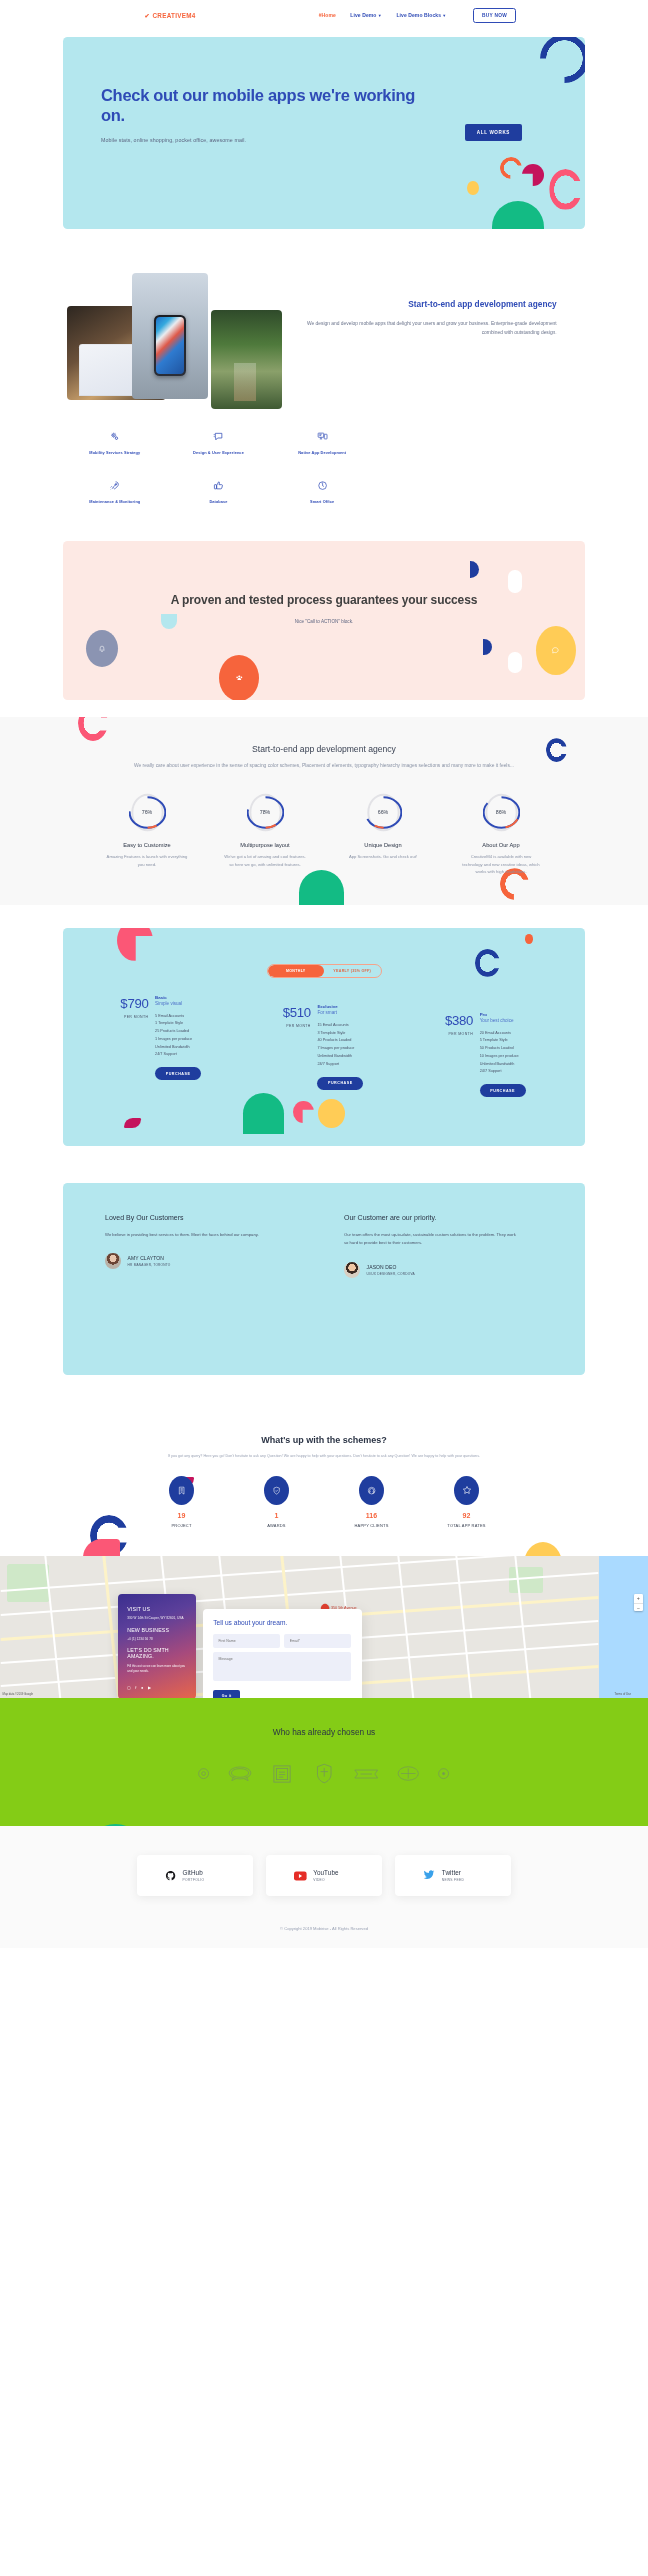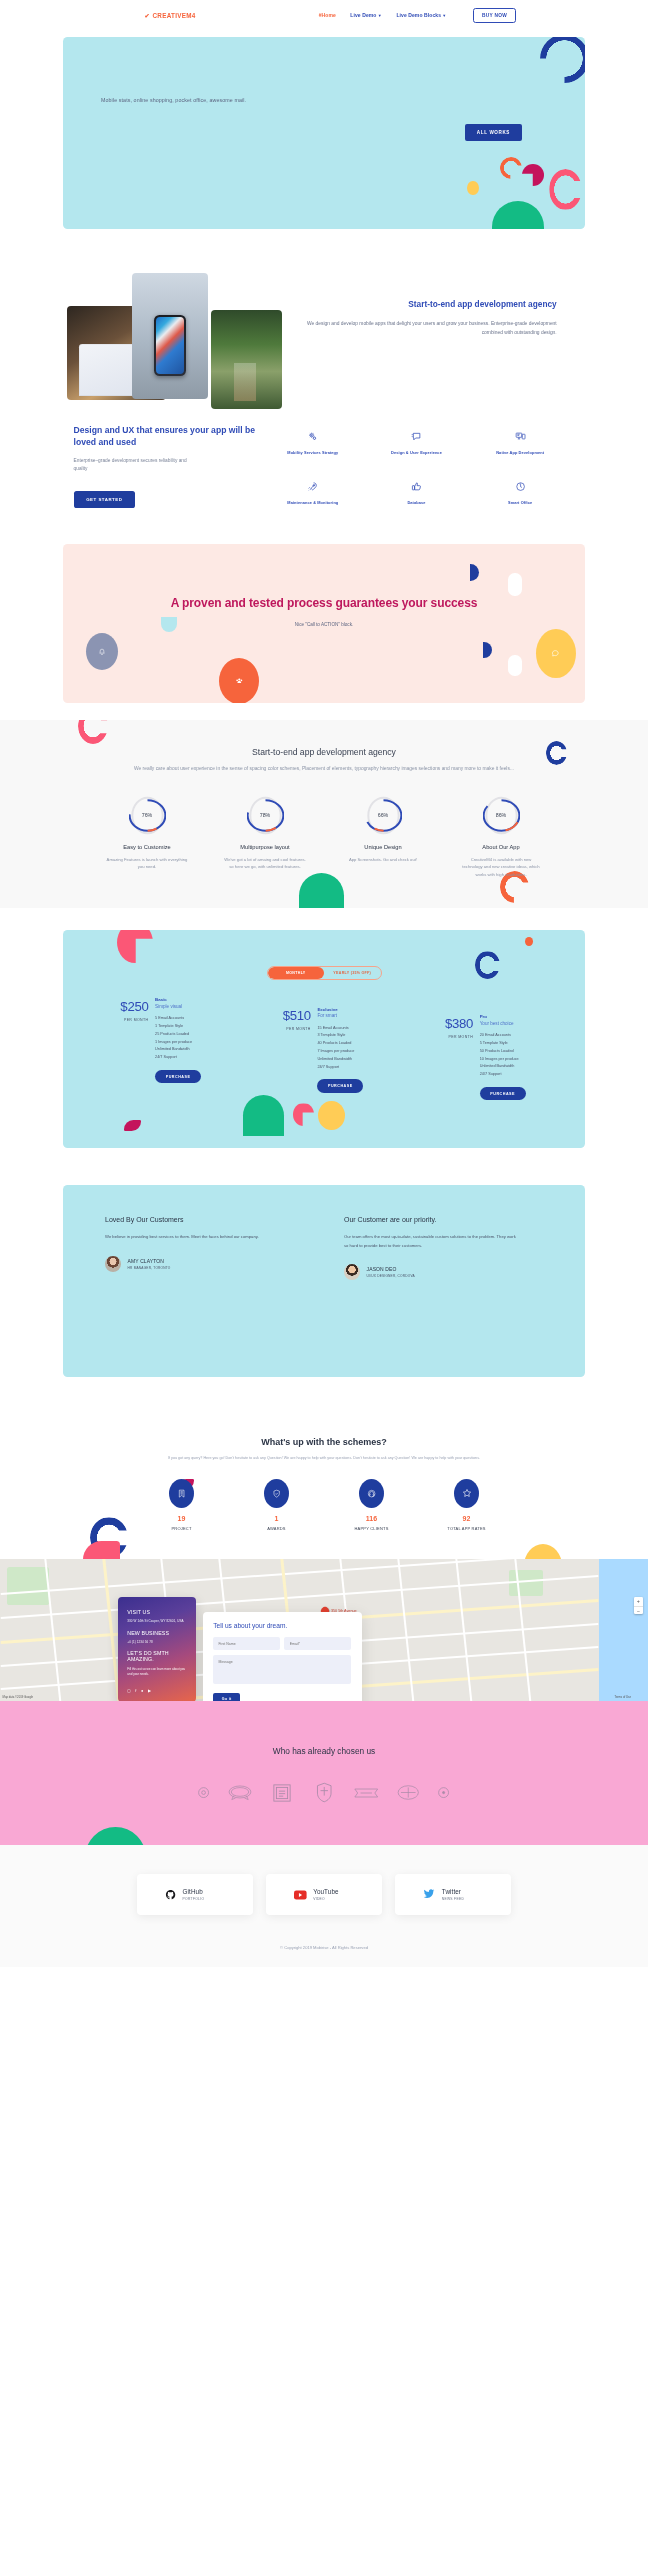--- a/index.html
+++ b/index.html
@@ -118,21 +118,21 @@
   }
 
   
   .cta-wrap { padding: 6.6px 0 17px; }
   .cta {
     position: relative; width: 522px; margin: 0 auto; height: 159px;
     background: #fde9e4; border-radius: 4.6px; overflow: hidden;
   }
   .cta h2 {
     position: relative; z-index: 5; text-align: center; padding: 52px 66px 0;
-    font-size: 12px; line-height: 1.28; color: #be185d; font-weight: bold; letter-spacing: -0.1px;
+    font-size: 12px; line-height: 1.28; color: #404040; font-weight: bold; letter-spacing: -0.1px;
   }
   .cta p { position: relative; z-index: 5; text-align: center; margin-top: 10.6px;
            font-size: 4.6px; color: #5c6580; }
   .circle-icon {
     position: absolute; border-radius: 50%; display: flex; align-items: center;
     justify-content: center; color: #fff;
   }
 
   
   .stats { position: relative; background: #f8f8f8; padding: 26.5px 0 29px; overflow: hidden; }
@@ -271,21 +271,21 @@
     background: #edeff9; border: none; border-radius: 2px; padding: 4.6px 5.3px;
     font-size: 3.5px; color: #8e95ab; font-family: "Liberation Sans", sans-serif; width: 100%;
   }
   .form textarea { height: 29px; resize: none; margin-top: 4.6px; }
   .btn-goit {
     margin-top: 7.3px; background: #1f3d9e; color: #fff; border: none; border-radius: 2px;
     font-size: 3.6px; font-weight: bold; letter-spacing: 0.3px; padding: 4px 8.6px; cursor: pointer;
   }
 
   
-  .clients { position: relative; background: #f9a8d4; padding: 45px 0 40px; overflow: hidden; }
+  .clients { position: relative; background: #84cc16; padding: 29px 0 40px; overflow: hidden; }
   .clients h2 { text-align: center; font-size: 8.3px; color: #2b3445; font-weight: normal; }
   .logo-row { display: flex; justify-content: center; align-items: center; gap: 13.2px; margin-top: 24px; position: relative; z-index: 6; }
   .logo {
     width: 29px; height: 25px; display: flex; align-items: center; justify-content: center;
     color: #6a7385; opacity: .55;
   }
   .logo.sm { width: 16px; height: 16px; }
 
   
   .footer { position: relative; background: #fafafa; padding: 29px 0 17px; }
@@ -335,20 +335,21 @@
     <div class="blob c-crim" style="right:41px;top:127px;width:22.5px;height:22.5px;border-radius:50%;
                 clip-path: polygon(0 0, 100% 0, 100% 100%, 50% 100%, 50% 45%, 0 45%);"></div>
     <div class="blob c-pink" style="right:2.6px;top:132px;width:33px;height:41px;border-radius:50%;
                 -webkit-mask:radial-gradient(ellipse at 50% 50%, transparent 48%, #000 49%);
                 mask:radial-gradient(ellipse at 50% 50%, transparent 48%, #000 49%);
                 clip-path: polygon(0 0, 100% 0, 100% 30%, 46% 30%, 46% 72%, 100% 72%, 100% 100%, 0 100%);"></div>
     <div class="blob c-yellow" style="right:106px;top:144px;width:12px;height:14.5px;border-radius:50%;"></div>
     <div class="blob c-green" style="right:41px;top:164px;width:52px;height:52px;border-radius:50% 50% 0 0;"></div>
 
     <div class="hero-inner">
+      <h1>Check out our mobile apps we're working on.</h1>
       <p>Mobile stats, online shopping, pocket office, awesome mail.</p>
     </div>
     <button class="btn-allworks">ALL WORKS</button>
   </div>
 </div>
 
 <div class="agency">
   <div class="agency-row">
     <div class="collage">
       <div class="ph ph1"></div>
@@ -359,25 +360,20 @@
     </div>
     <div class="agency-copy">
       <h2>Start-to-end app development agency</h2>
       <p>We design and develop mobile apps that delight your users and grow your business. Enterprise-grade development combined with outstanding design.</p>
     </div>
   </div>
 </div>
 
 <div class="ux">
   <div class="ux-row">
-    <div class="ux-left">
-      <h2>Design and UX that ensures your app will be loved and used</h2>
-      <p>Enterprise–grade development secures reliability and quality</p>
-      <button class="btn-start">GET STARTED</button>
-    </div>
     <div class="ux-grid">
 
       <div class="ux-item">
         <div class="ic">
           <svg width="11.2" height="11.2" viewBox="0 0 24 24" fill="none" stroke="#2f4bb6" stroke-width="1.5">
             <circle cx="10" cy="9" r="3.4"></circle>
               <circle cx="10" cy="9" r="1"></circle>
             <path d="M10 3.6v1.4M10 13v1.4M4.6 9h1.4M14 9h1.4M6.2 5.2l1 1M13 12l1 1M13.8 5.2l-1 1M7.2 12l-1 1"></path>
             <circle cx="16" cy="15.5" r="2.6"></circle>
               <path d="M16 12.3v1M16 18v.9M12.8 15.5h1M18.2 15.5h1"></path>
@@ -569,21 +565,21 @@
 
     <div class="toggle">
       <div class="on">MONTHLY</div>
       <div>YEARLY (35% OFF)</div>
     </div>
 
     <div class="plans">
 
       <div class="plan">
         <div class="price-col">
-          <div class="price">$250</div>
+          <div class="price">$790</div>
           <div class="per">PER MONTH</div>
         </div>
         <div class="body">
           <div class="name">Basic</div>
           <div class="tag">Simple visual</div>
           <ul>
             <li>5 Email Accounts</li>
             <li>1 Template Style</li>
             <li>25 Products Loaded</li>
             <li>1 Images per produce</li>

